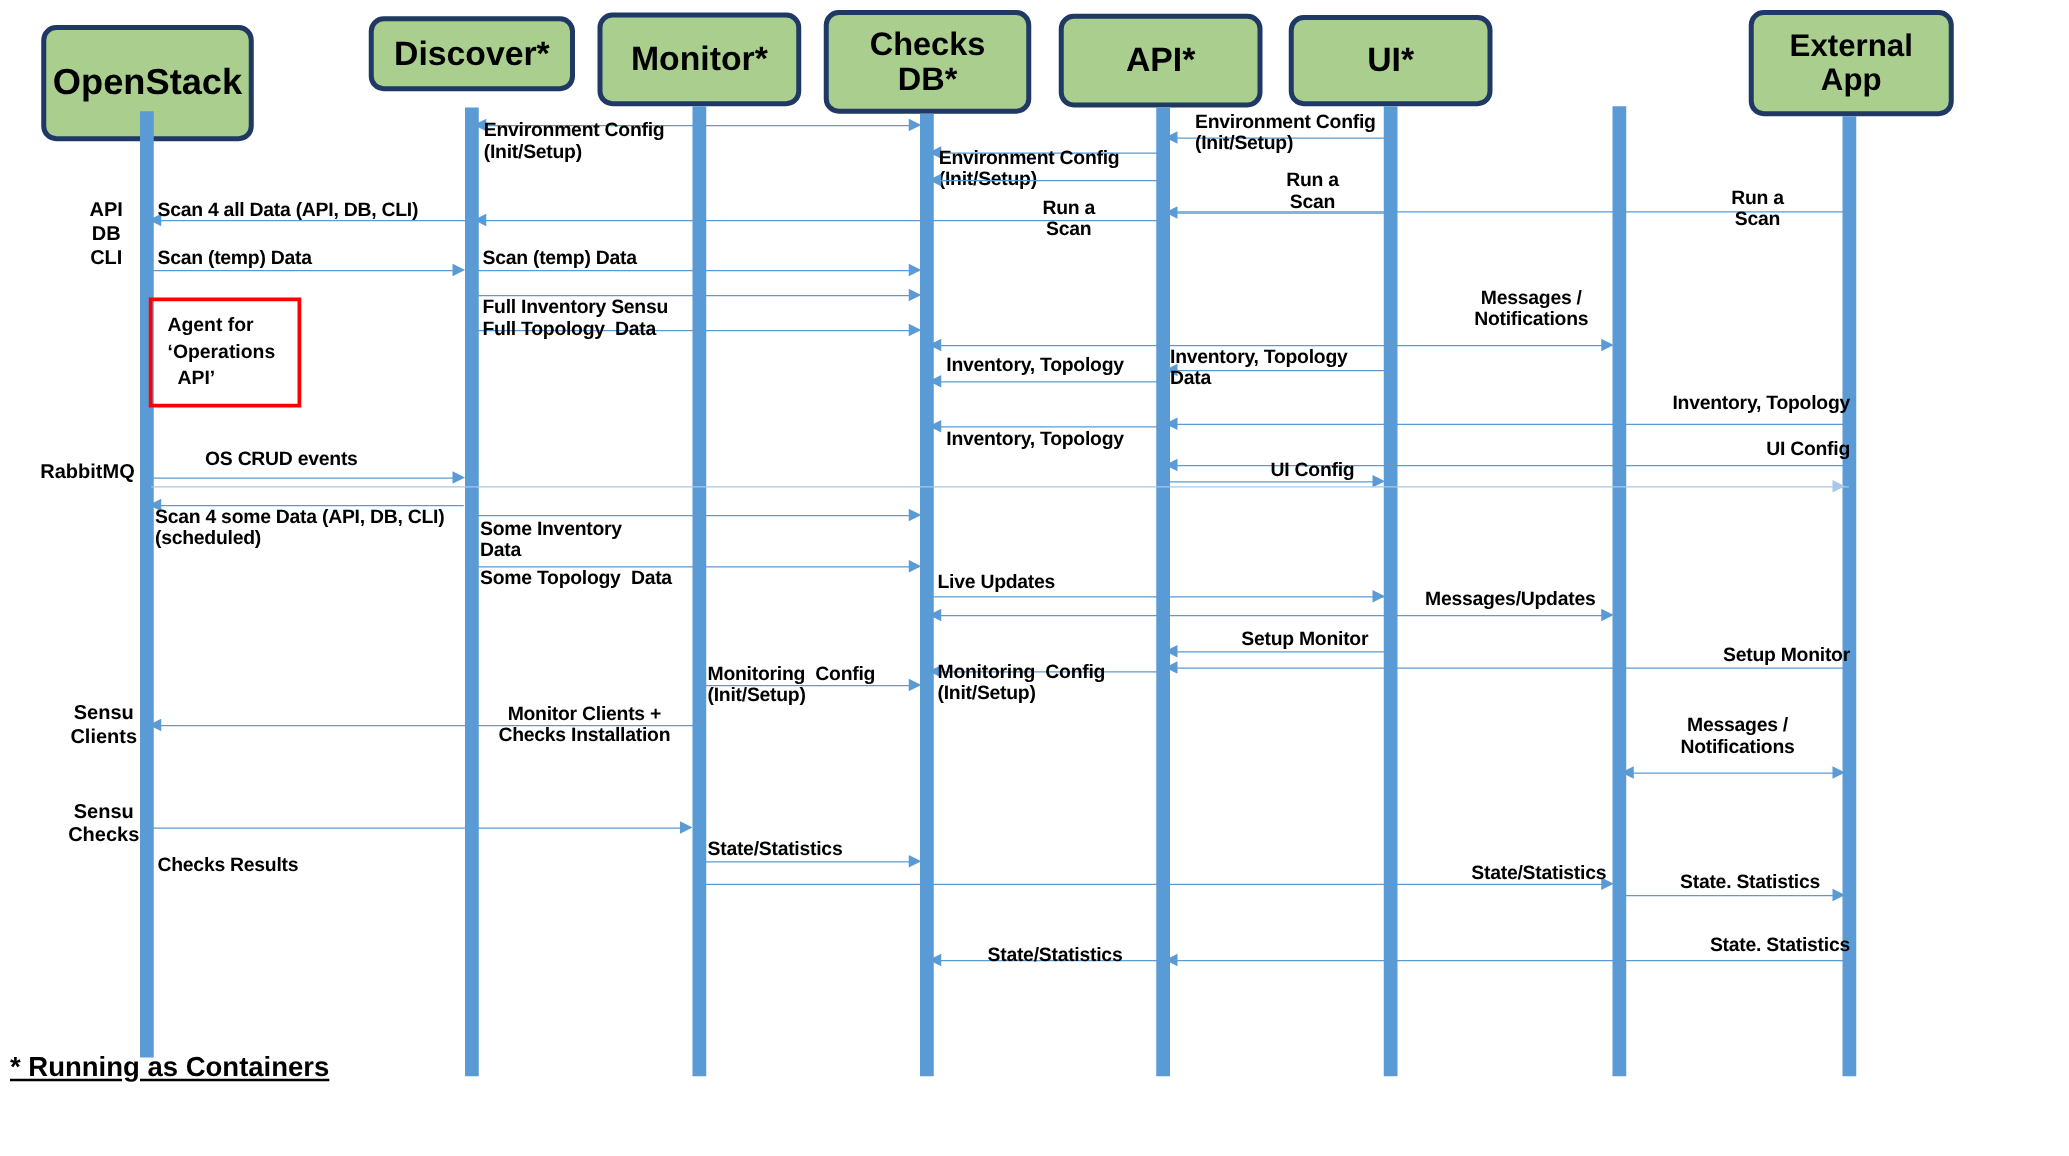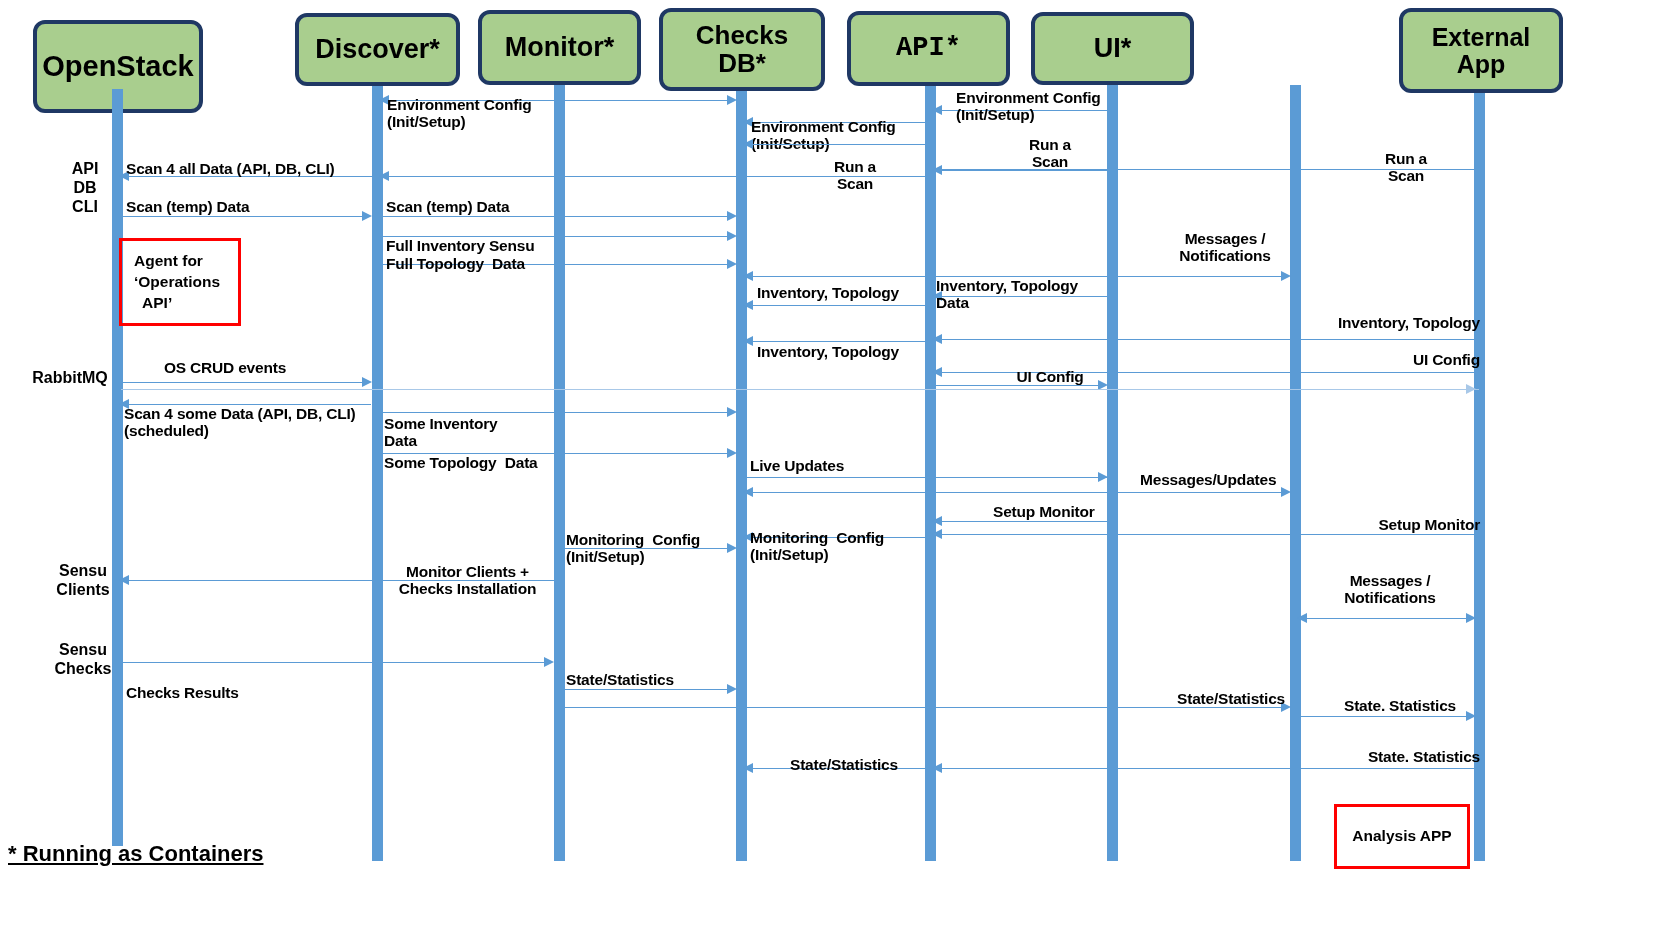--- a/index.html
+++ b/index.html
@@ -92,34 +92,34 @@
 </style>
 </head>
 <body>
 
 <div id="canvas">
 
   <div class="actor" style="left:33px;top:20px;width:170px;height:93px;font-size:29px;">
     <span>OpenStack</span>
   </div>
 
-  <div class="actor" style="left:295px;top:13px;width:165px;height:73px;font-size:27px;">
+  <div class="actor" style="left:295px;top:13px;width:165px;height:60px;font-size:27px;">
     <span>Discover*</span>
   </div>
 
   <div class="actor" style="left:478px;top:10px;width:163px;height:75px;font-size:27px;">
     <span>Monitor*</span>
   </div>
 
   <div class="actor" style="left:659px;top:8px;width:166px;height:83px;font-size:26px;flex-direction:column;">
     <span>Checks</span>
     <span>DB*</span>
   </div>
 
-  <div class="actor" style="left:847px;top:11px;width:163px;height:75px;font-size:27px;font-family:Liberation Mono, monospace;">
+  <div class="actor" style="left:847px;top:11px;width:163px;height:75px;font-size:27px;">
     <span>API*</span>
   </div>
 
   <div class="actor" style="left:1031px;top:12px;width:163px;height:73px;font-size:27px;">
     <span>UI*</span>
   </div>
 
 
   <div class="actor" style="left:1399px;top:8px;width:164px;height:85px;font-size:25px;flex-direction:column;">
     <span>External</span>
@@ -312,17 +312,16 @@
   <div class="arrowhead left" style="left:743px;top:763px;"></div>
   <div class="arrowhead left" style="left:932px;top:763px;"></div>
   <div class="lbl rt" style="left:1330px;top:748px;width:150px;">State. Statistics</div>
 
   <div class="lbl" style="left:790px;top:756px;">State/Statistics</div>
 
   <div class="callout pad" style="left:119px;top:238px;width:122px;height:88px;">Agent for
 ‘Operations
   API’</div>
 
-  <div class="callout mid" style="left:1334px;top:804px;width:136px;height:65px;">Analysis APP</div>
 
   <div class="footnote" style="left:8px;top:841px;">* Running as Containers</div>
 
 </div>
 
 </body></html>

